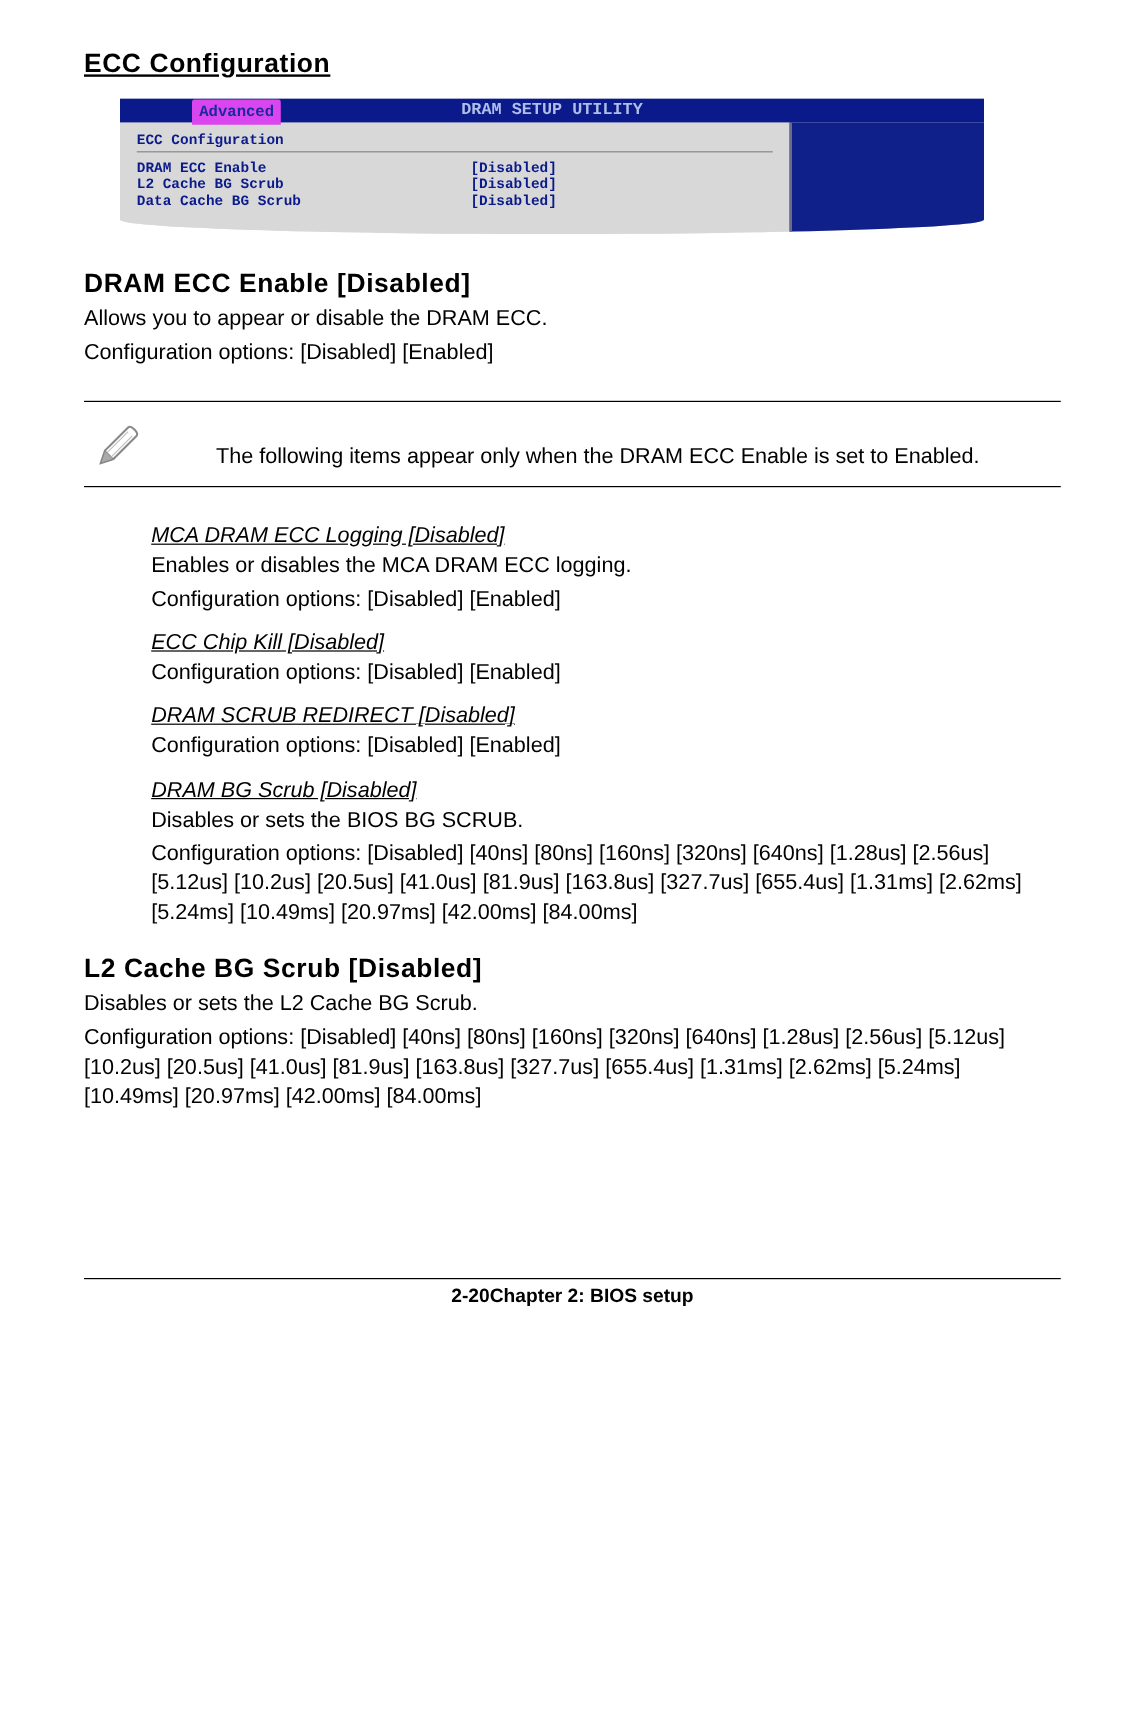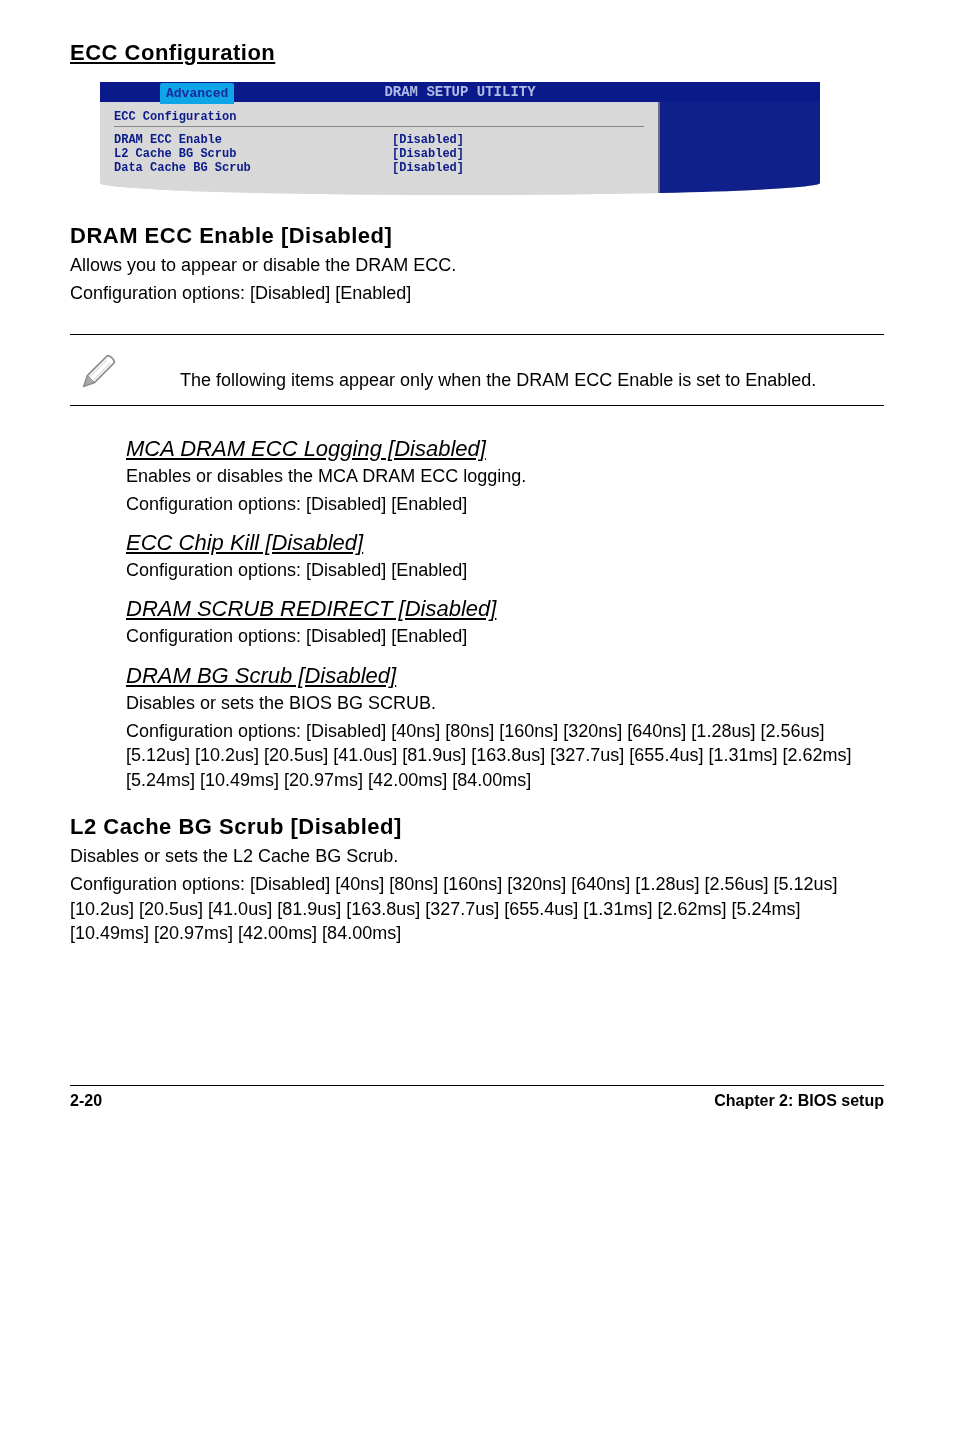--- a/index.html
+++ b/index.html
@@ -44,21 +44,21 @@
     font-size: 14px;
     text-align: center;
     height: 20px;
     line-height: 20px;
     position: relative;
   }
   .bios-tab {
     position: absolute;
     left: 60px;
     bottom: -2px;
-    background: #0ea5e9;
+    background: #d946ef;
     color: #1a2a9a;
     font-family: "Courier New", monospace;
     font-weight: bold;
     font-size: 13px;
     padding: 1px 6px 0 6px;
     border-radius: 2px 2px 0 0;
   }
   .bios-body {
     display: flex;
     background: #d8d8d8;
@@ -112,28 +112,28 @@
   .note-text {
     margin-left: 26px;
     font-size: 18px;
     line-height: 1.35;
   }
   .indent-block {
     margin-left: 56px;
     margin-bottom: 14px;
   }
   .item-title {
-    font-size: 22px;
+    font-size: 18px;
     font-style: italic;
     text-decoration: underline;
     margin: 0 0 2px 0;
   }
   .footer {
     display: flex;
-    justify-content: space-between;
+    justify-content: center;
     border-top: 1px solid #000;
     margin-top: 140px;
     padding-top: 6px;
     font-size: 16px;
     font-weight: bold;
   }
 </style>
 </head>
 <body>
 

